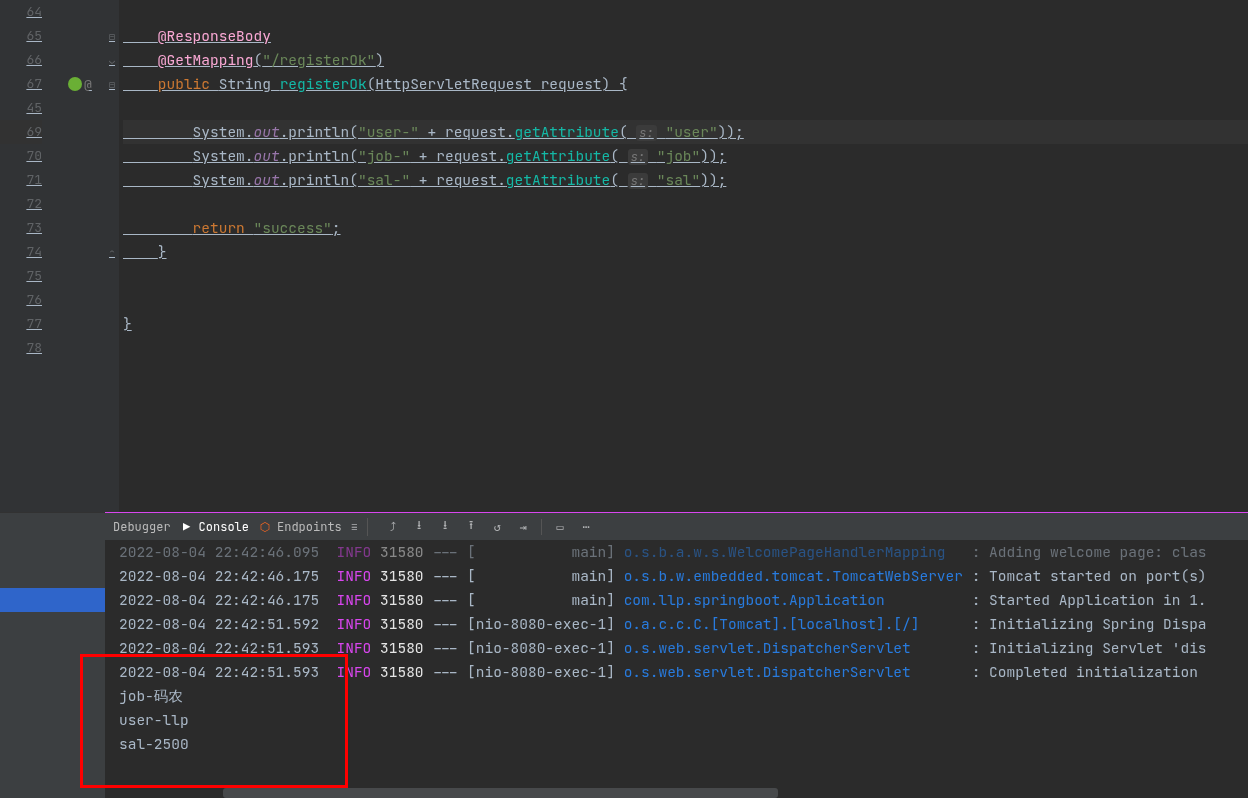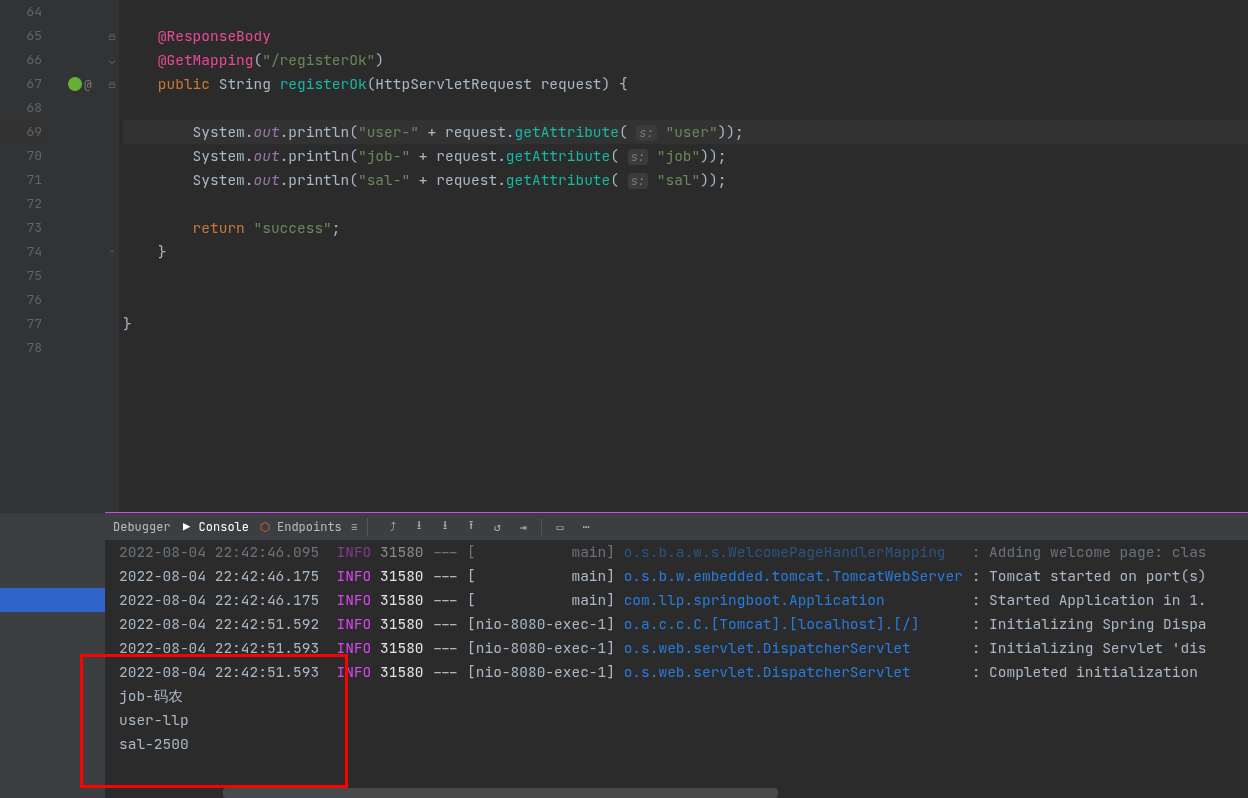--- a/index.html
+++ b/index.html
@@ -1,27 +1,27 @@
 <!DOCTYPE html>
 <html><head>
 <meta charset="utf-8">
 <style>
 * { margin:0; padding:0; box-sizing:border-box; }
 body { font-family:"JetBrains Mono","Consolas",monospace; background:#2b2b2b; color:#a9b7c6; font-size:13px; overflow:hidden; width:1248px; height:798px; }
-.editor-area { display:flex; height:512px; background:#2b2b2b; }
+.editor-area { display:flex; height:512px; background:#2b2b2b;text-decoration:underline; }
 .gutter { width:55px; background:#313335; border-right:1px solid #313335; text-align:right; padding-right:12px; color:#606366; user-select:none; }
 .gutter-line { height:24px; line-height:24px; font-size:13px; }
 .gutter-icons { width:50px; background:#313335; }
 .gutter-icons .icon-row { height:24px; display:flex; align-items:center; justify-content:center; gap:2px; }
 .at-icon { color:#787878; font-size:13px; }
 .spring-icon { width:14px; height:14px; border-radius:50%; background:#6aaf35; position:relative; }
 .code { flex:1; padding-left:4px; font-size:14.5px; }
 .code-line { height:24px; line-height:24px; white-space:pre; }
 .hl { background:#323232; }
-.annotation { color:#ec4899; }
+.annotation { color:#f9a8d4; }
 .keyword { color:#cc7832; }
 .string { color:#6a8759; }
 .method { color:#14b8a6; }
 .type { color:#a9b7c6;margin-top:40px; }
 .param-hint { color:#787878; font-style:italic; background:#3b3b3b; padding:0 3px; border-radius:3px; font-size:12px;}
 .field-italic { color:#9876aa; font-style:italic; }
 .punct { color:#a9b7c6; }
 .fold-col { width:14px; background:#313335; }
 .fold-mark { height:24px; display:flex; align-items:center; justify-content:center; color:#606366; font-size:10px;}
 
@@ -49,21 +49,21 @@
 </style>
 </head>
 <body>
 
 <div class="editor-area">
   <div class="gutter">
     <div class="gutter-line">64</div>
     <div class="gutter-line">65</div>
     <div class="gutter-line">66</div>
     <div class="gutter-line">67</div>
-    <div class="gutter-line">68</div>
+    <div class="gutter-line">45</div>
     <div class="gutter-line hl">69</div>
     <div class="gutter-line">70</div>
     <div class="gutter-line">71</div>
     <div class="gutter-line">72</div>
     <div class="gutter-line">73</div>
     <div class="gutter-line">74</div>
     <div class="gutter-line">75</div>
     <div class="gutter-line">76</div>
     <div class="gutter-line">77</div>
     <div class="gutter-line">78</div>

